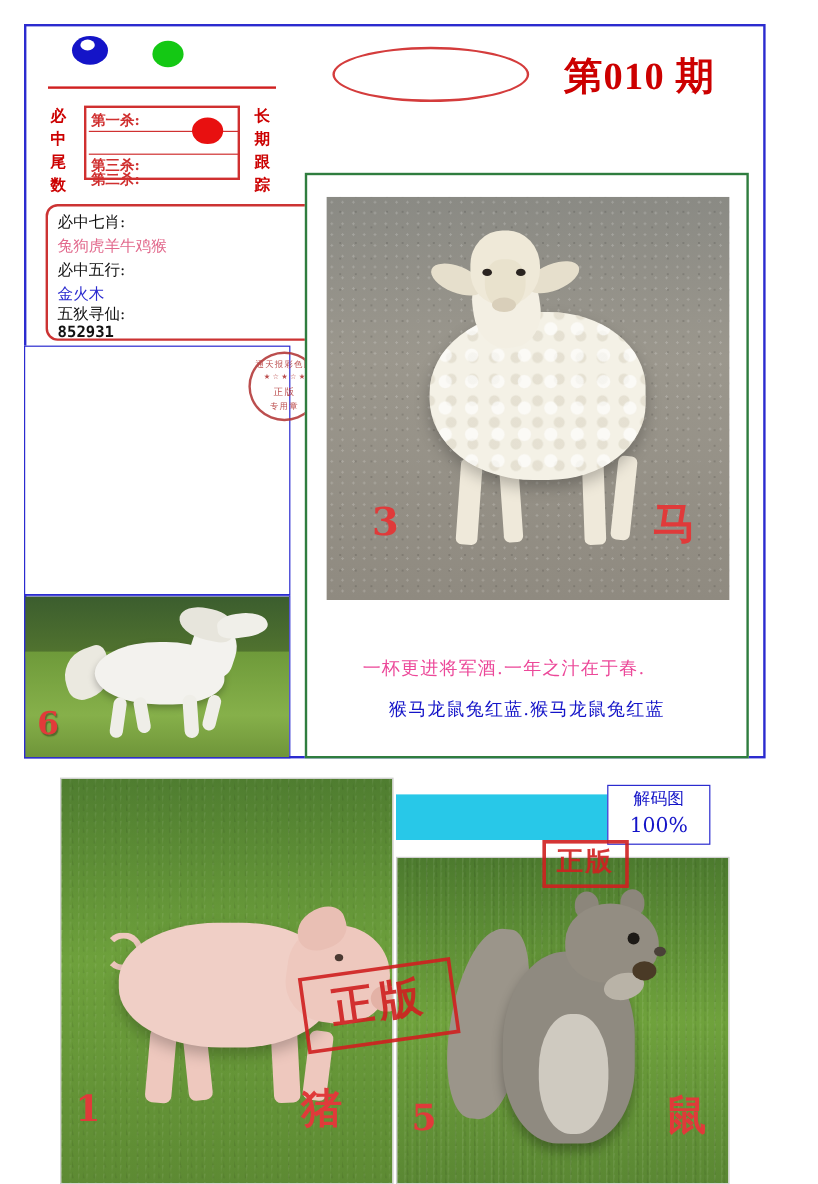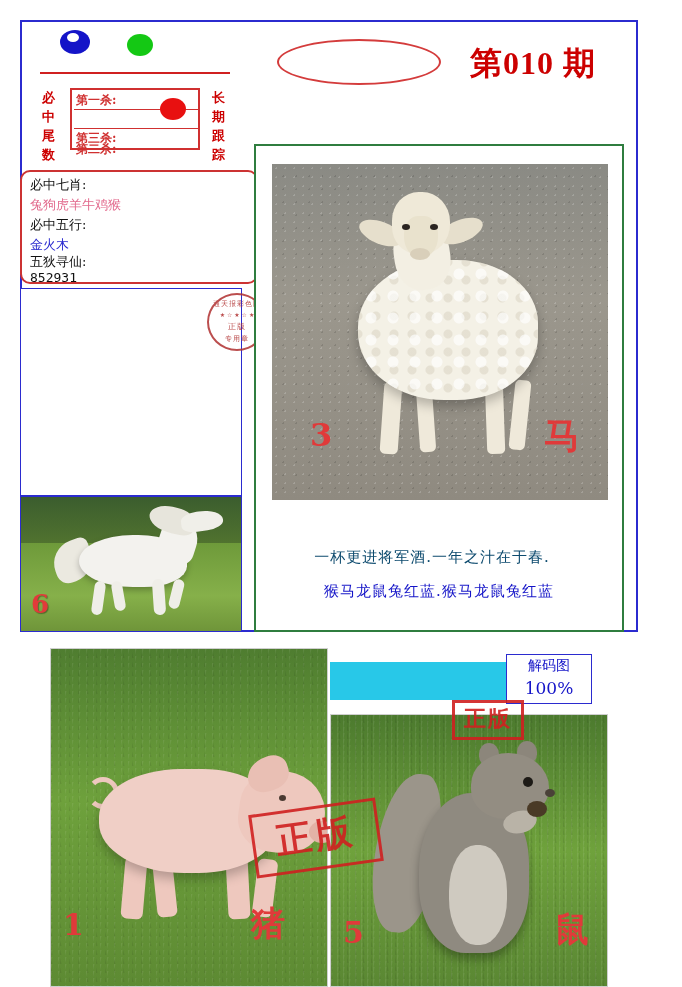--- a/index.html
+++ b/index.html
@@ -30,21 +30,21 @@
   .kill-line.l2{top:21px;margin-top:30px;}
   .kill-line.l3{top:40px;}
   .kill-sep1{position:absolute;left:2px;top:19px;width:126px;height:1px;background:#d03030;}
   .kill-sep2{position:absolute;left:2px;top:38px;width:126px;height:1px;background:#d03030;}
   .red-ball{position:absolute;left:160px;top:98px;width:26px;height:22px;border-radius:50%;background:#e81010;}
 
   .left-vert{position:absolute;left:42px;top:88px;width:20px;font-size:13px;line-height:19px;color:#cc0000;font-weight:bold;font-family:"DejaVu Serif","Liberation Serif",serif;}
   .right-vert{position:absolute;left:212px;top:88px;width:20px;font-size:13px;line-height:19px;color:#cc0000;font-weight:bold;font-family:"DejaVu Serif","Liberation Serif",serif;}
 
   
-  .info-box{position:absolute;left:20px;top:170px;width:238px;height:114px;border:2px solid #cc3333;border-radius:10px;box-sizing:border-box;}
+  .info-box{position:absolute;left:38px;top:170px;width:238px;height:114px;border:2px solid #cc3333;border-radius:10px;box-sizing:border-box;}
   .info-line{position:absolute;left:8px;font-size:13px;font-family:"DejaVu Serif","Liberation Serif",serif;white-space:nowrap;}
   .lbl{color:#111;}
   .val-pink{color:#e26a8d;}
   .val-blue{color:#2b2bcf;}
   .val-dark{color:#111;font-family:"DejaVu Sans Mono","Liberation Mono",monospace;}
 
   
   .blank-panel{position:absolute;left:20px;top:288px;width:222px;height:208px;border:1px solid #2b2bcf;box-sizing:border-box;background:#fff;}
 
   
@@ -94,21 +94,21 @@
   .sleg{position:absolute;background:#efe9da;border-radius:5px;}
   .sleg.a{left:110px;top:218px;width:18px;height:72px;transform:rotate(4deg);}
   .sleg.b{left:146px;top:222px;width:16px;height:66px;transform:rotate(-4deg);}
   .sleg.c{left:214px;top:214px;width:18px;height:76px;transform:rotate(-2deg);}
   .sleg.d{left:240px;top:216px;width:16px;height:70px;transform:rotate(6deg);}
   .sheep-num{position:absolute;left:38px;top:252px;font-size:32px;color:#e03a3a;font-weight:bold;font-family:"DejaVu Serif","Liberation Serif",serif;}
   .sheep-zodiac{position:absolute;right:28px;top:248px;font-size:36px;color:#e03a3a;font-weight:bold;font-family:"DejaVu Serif","Liberation Serif",serif;}
 
   
   .poem-title{position:absolute;left:254px;top:508px;width:370px;text-align:center;font-size:20px;font-weight:bold;color:#1414c8;font-family:"DejaVu Serif","Liberation Serif",serif;letter-spacing:3px;}
-  .poem-l1{position:absolute;left:254px;top:548px;width:332px;text-align:center;font-size:15px;color:#0c4a6e;font-family:"DejaVu Serif","Liberation Serif",serif;letter-spacing:1px;padding-left:12px;}
+  .poem-l1{position:absolute;left:254px;top:548px;width:332px;text-align:center;font-size:15px;color:#ec4899;font-family:"DejaVu Serif","Liberation Serif",serif;letter-spacing:1px;}
   .poem-l2{position:absolute;left:254px;top:582px;width:370px;text-align:center;font-size:15px;color:#1414c8;font-family:"DejaVu Serif","Liberation Serif",serif;letter-spacing:1px;}
 
   
   .pig-wrap{position:absolute;left:50px;top:648px;width:278px;height:339px;overflow:hidden;border:1px solid #cfcfcf;box-sizing:border-box;}
   .pig-grass{position:absolute;left:0;top:0;width:100%;height:100%;background:linear-gradient(#4f7d30,#6ea13c 45%,#5d8a33);}
   .pig-grass:before{content:"";position:absolute;left:0;top:0;width:100%;height:100%;
     background-image:linear-gradient(105deg,rgba(255,255,255,.08) 1px,transparent 2px),linear-gradient(75deg,rgba(0,0,0,.08) 1px,transparent 2px);
     background-size:7px 7px,9px 9px;}
   .pig-body{position:absolute;left:48px;top:120px;width:178px;height:104px;background:#f0cfc6;border-radius:46% 42% 44% 48%;box-shadow:0 6px 12px rgba(0,0,0,.25);}
   .pig-head{position:absolute;left:188px;top:122px;width:86px;height:82px;background:#eec8be;border-radius:44% 50% 46% 40%;transform:rotate(8deg);}
@@ -182,21 +182,21 @@
     <div class="kill-line l3">第三杀:</div>
   </div>
   <div class="red-ball"></div>
 
   <div class="info-box">
     <div class="info-line lbl" style="top:4px;">必中七肖:</div>
     <div class="info-line val-pink" style="top:24px;">兔狗虎羊牛鸡猴</div>
     <div class="info-line lbl" style="top:44px;">必中五行:</div>
     <div class="info-line val-blue" style="top:64px;">金火木</div>
     <div class="info-line lbl" style="top:81px;">五狄寻仙:</div>
-    <div class="info-line val-dark" style="top:98px;">852931</div>
+    <div class="info-line val-dark" style="top:98px;font-weight:bold;">852931</div>
   </div>
 
   <div class="blank-panel"></div>
 
   <div class="seal">
     <div class="s1">通天报彩色图</div>
     <div class="s2">★ ☆ ★ ☆ ★</div>
     <div class="s3">正版</div>
     <div class="s4">专用章</div>
   </div>

